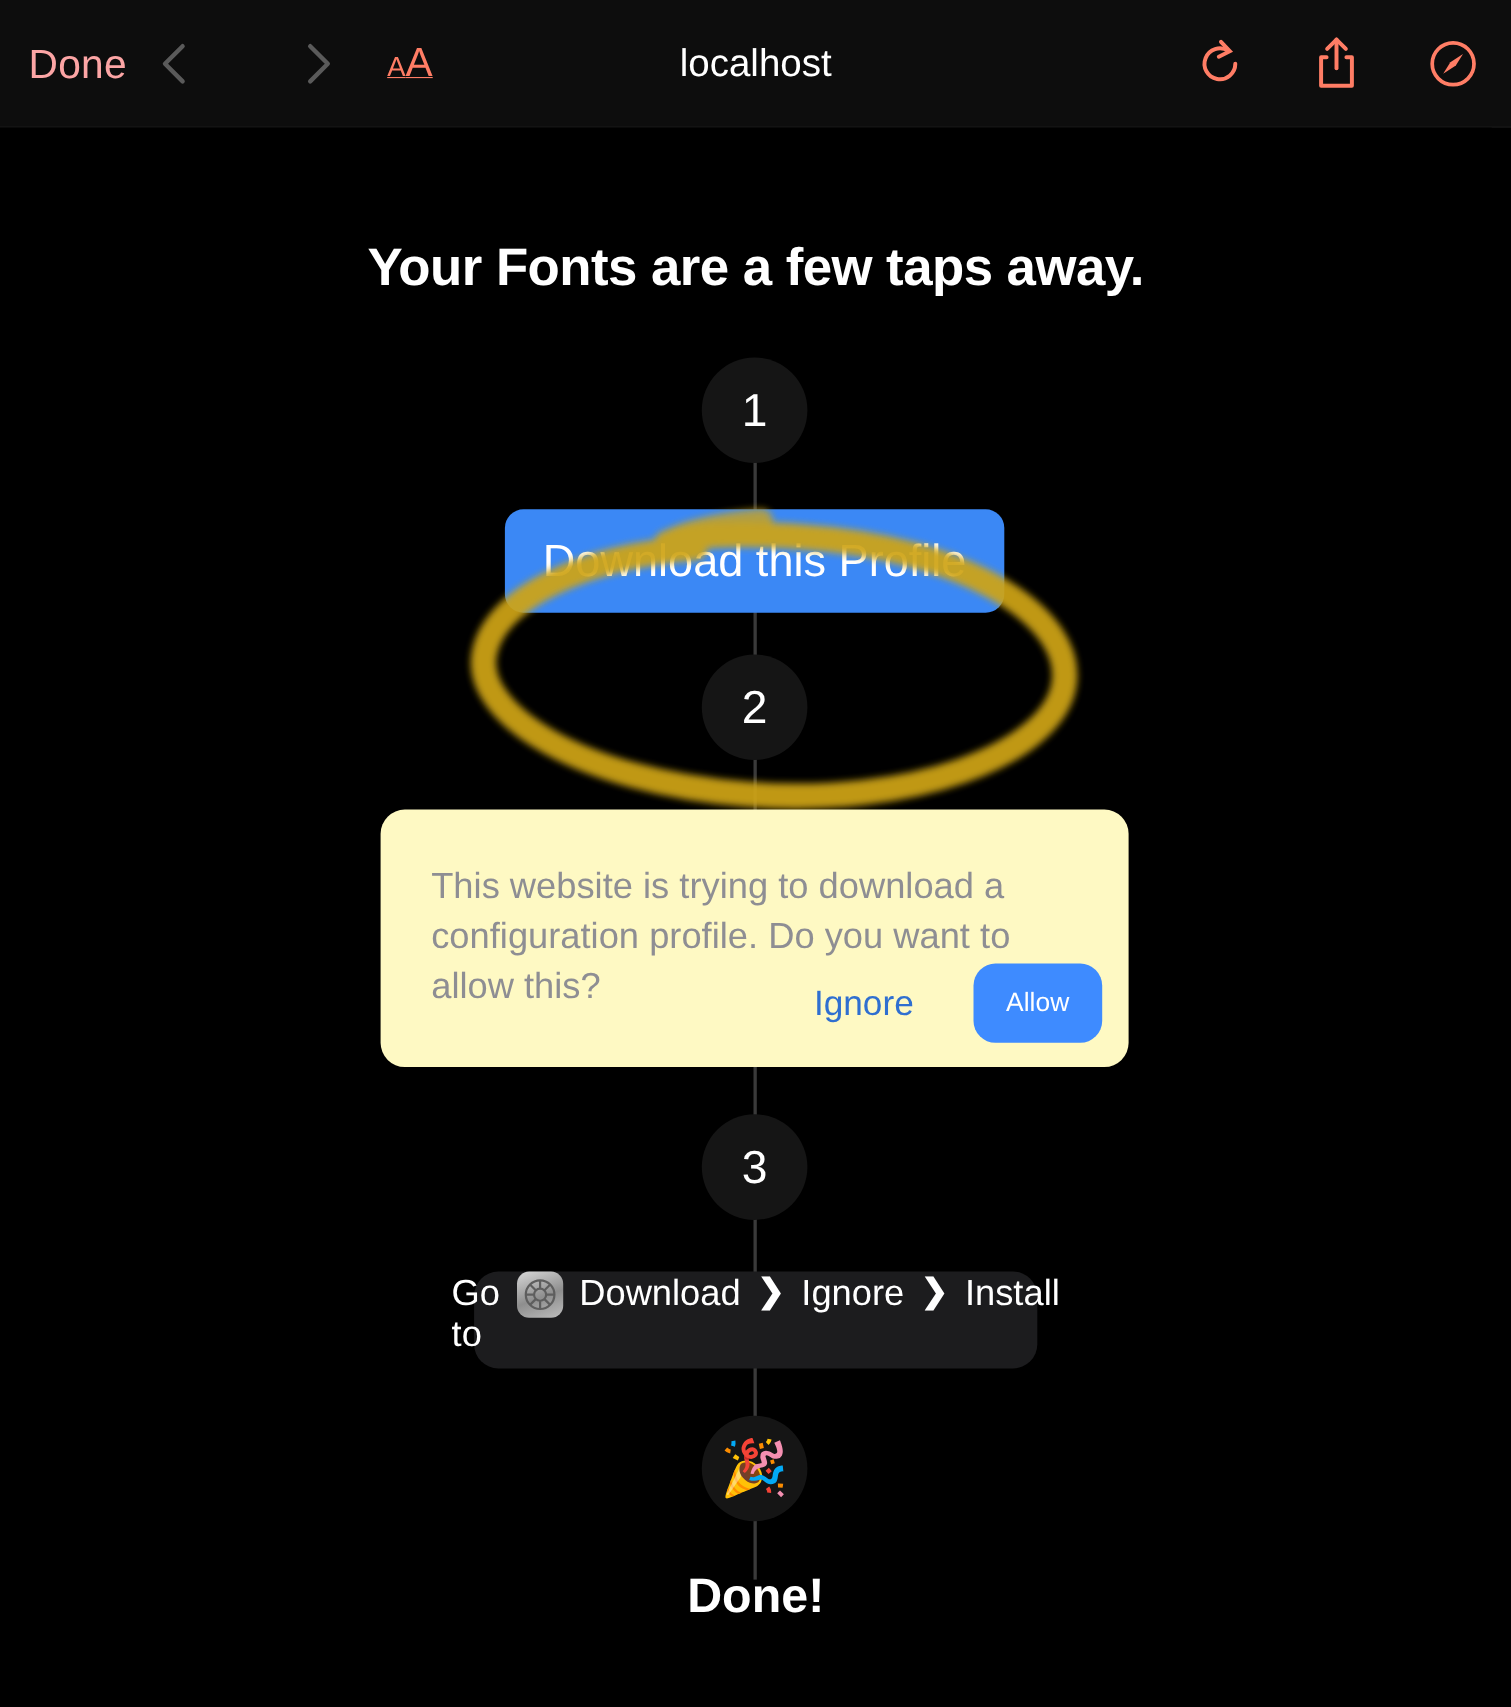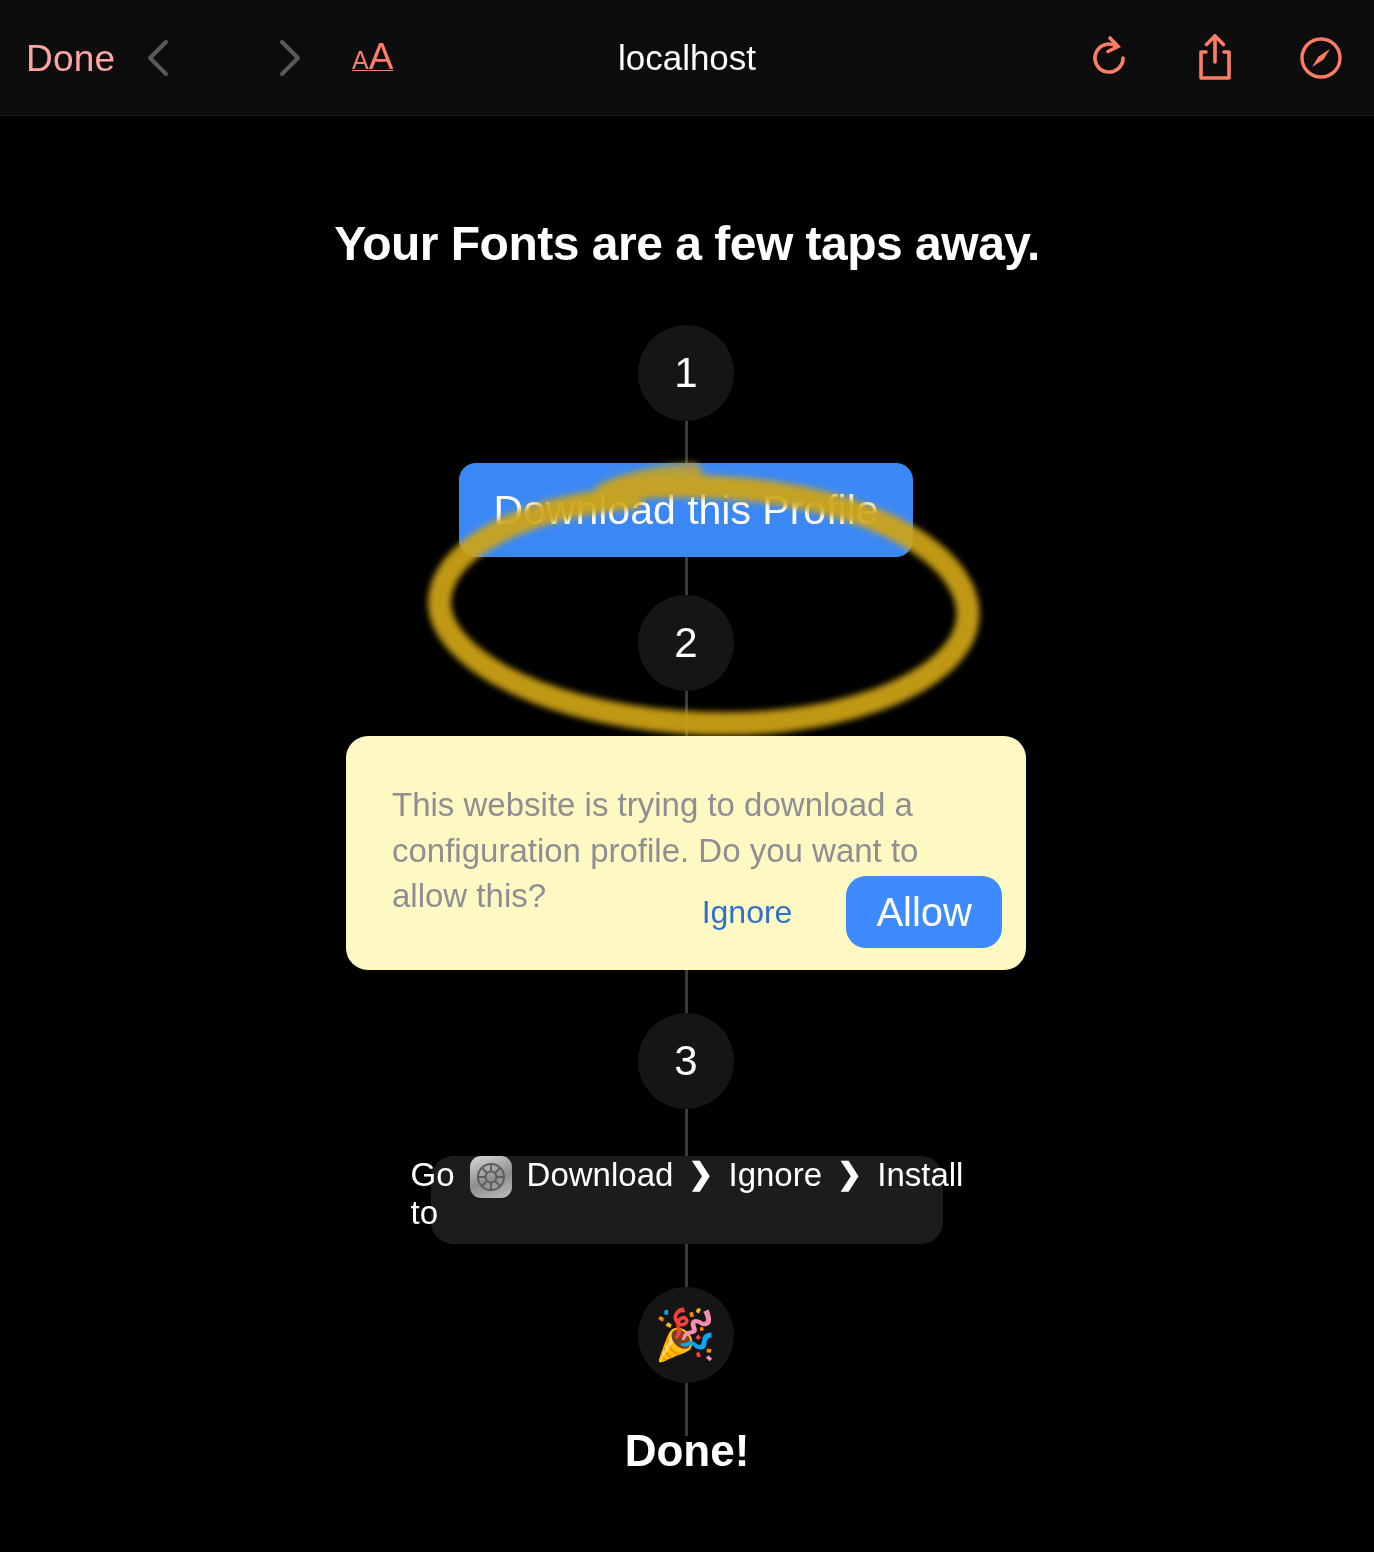--- a/index.html
+++ b/index.html
@@ -120,21 +120,21 @@
     display:flex; align-items:center; gap:40px;
   }
   .btn-ignore{
     font-size:32px; color:#2f6fd0;
     padding:10px 14px; cursor:pointer;
   }
   .btn-allow{
     background:#3e8bff; border:none; border-radius:20px;
     padding:0 30px; height:72px;
     display:flex; align-items:center; justify-content:center;
-    font-size:40px; color:#ffffff; cursor:pointer;
+    font-size:24px; color:#ffffff; cursor:pointer;
   }
 
   
   .path-pill{
     position:absolute; left:431px; top:1040px;
     width:512px; height:88px;
     background:#1c1c1e; border-radius:22px;
     display:flex; align-items:flex-start; justify-content:center;
     gap:15px;
     font-size:33px; color:#ffffff;

